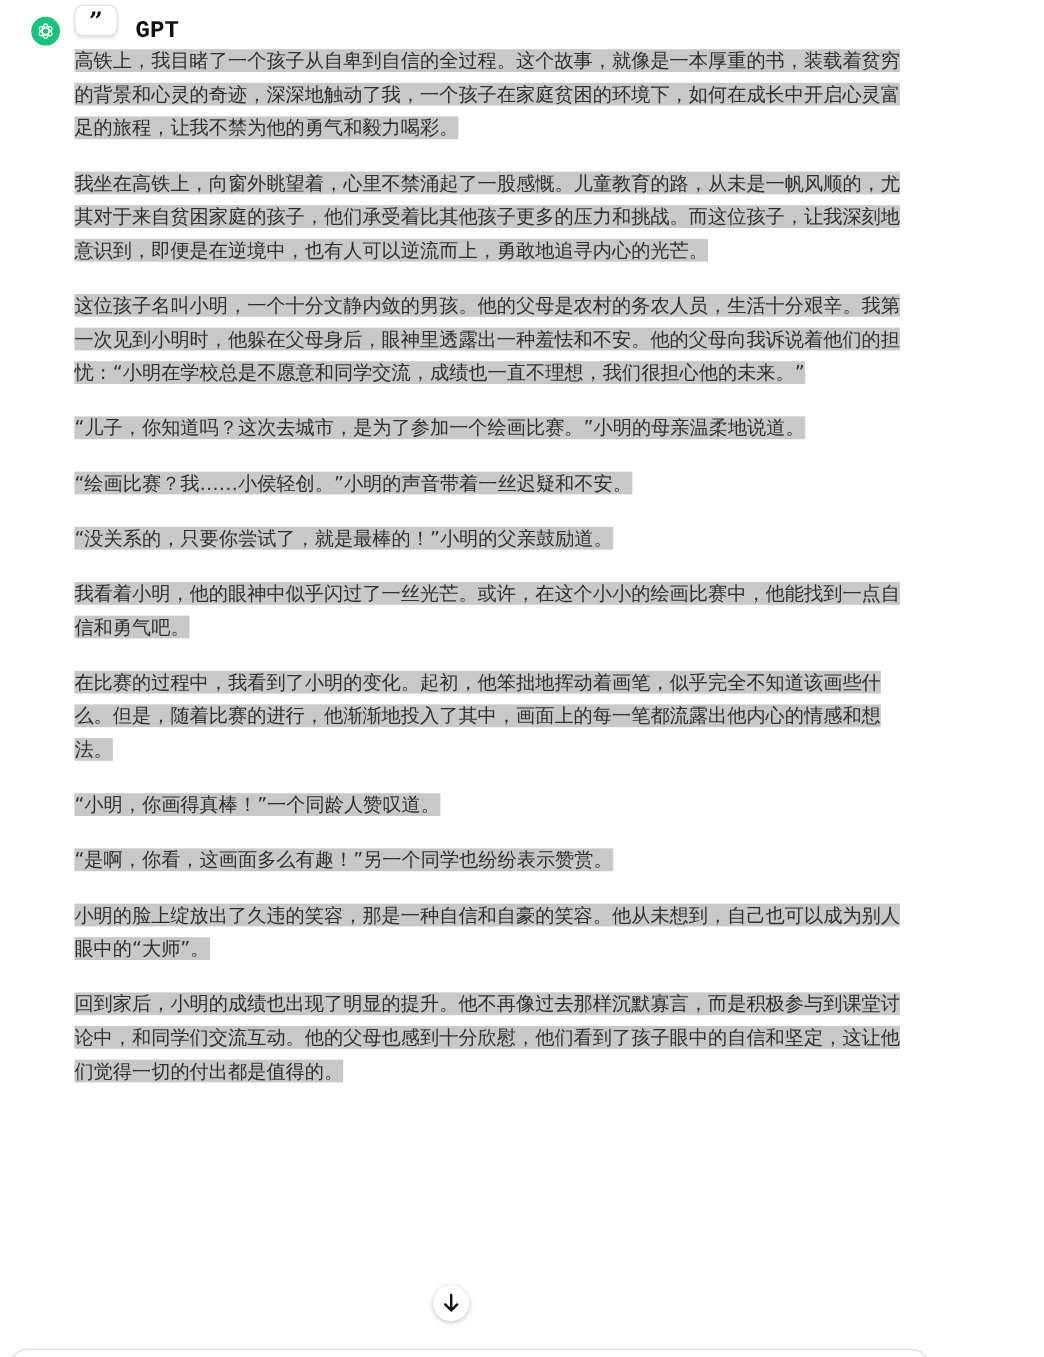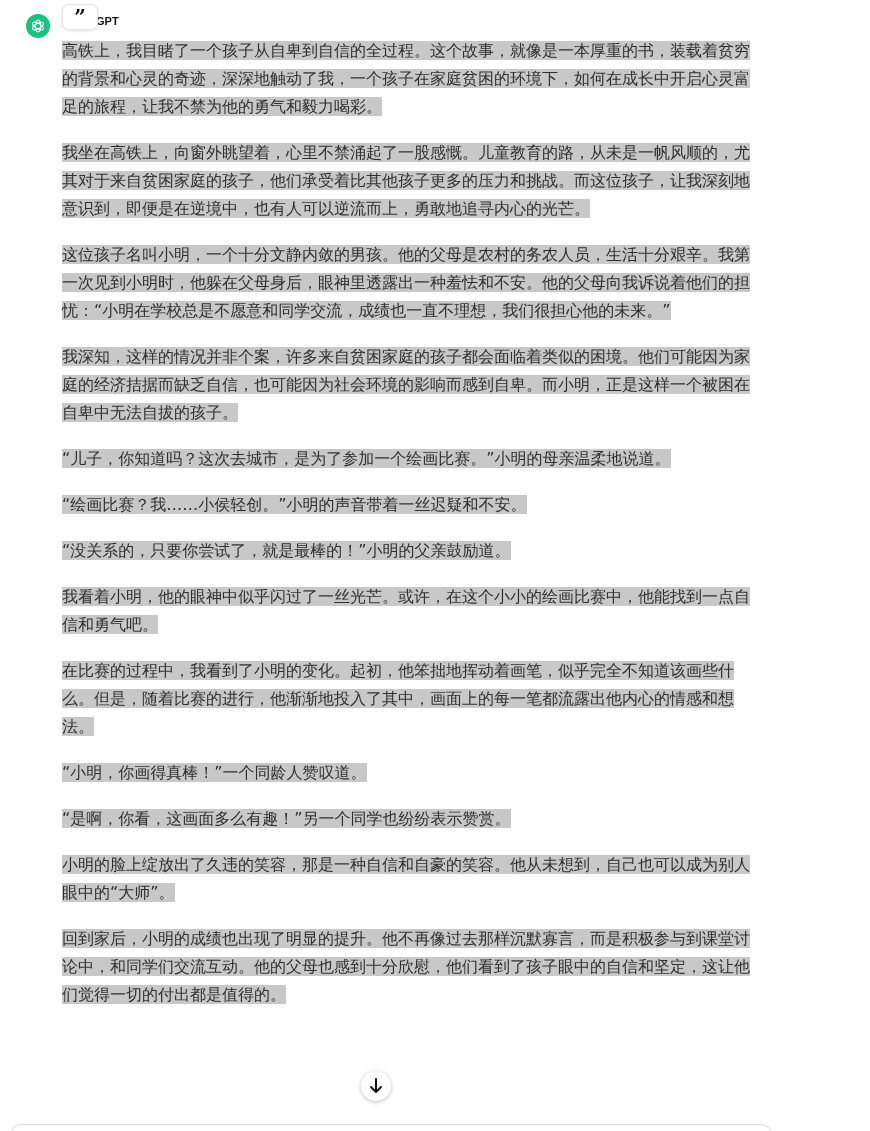--- a/index.html
+++ b/index.html
@@ -12,22 +12,22 @@
   }
   .quote-btn {
     position: absolute; left: 62px; top: 4px; width: 36px; height: 26px;
     background: #fff; border: 1px solid #e5e5e5; border-radius: 7px;
     box-shadow: 0 1px 3px rgba(0,0,0,0.12);
     display: flex; align-items: center; justify-content: center;
     font-family: "DejaVu Serif", serif; font-weight: bold; font-size: 20px; color: #111; line-height: 1;
     z-index: 2;
   }
   .author {
-    position: absolute; left: 96px; top: 15px; font-family: Liberation Sans, sans-serif;
-    font-weight: bold; font-size: 11px; color: #111;
+    position: absolute; left: 113px; top: 15px; font-family: Liberation Mono, monospace;
+    font-weight: bold; font-size: 20px; color: #111;
   }
   .content { position: absolute; left: 62px; top: 37px; width: 700px; }
   .para { margin-bottom: 18px; line-height: 0; }
   .para span {
     background: #c8c8c8; font-size: 16px; line-height: 28px;
     -webkit-box-decoration-break: clone; box-decoration-break: clone;
     color: #2f2f2f;
   }
 
   .scroll-btn {
@@ -59,21 +59,20 @@
 
 <div class="quote-btn">
   <span>”</span>
 </div>
 <div class="author">GPT</div>
 
 <div class="content">
   <p class="para"><span>高铁上，我目睹了一个孩子从自卑到自信的全过程。这个故事，就像是一本厚重的书，装载着贫穷的背景和心灵的奇迹，深深地触动了我，一个孩子在家庭贫困的环境下，如何在成长中开启心灵富足的旅程，让我不禁为他的勇气和毅力喝彩。</span></p>
   <p class="para"><span>我坐在高铁上，向窗外眺望着，心里不禁涌起了一股感慨。儿童教育的路，从未是一帆风顺的，尤其对于来自贫困家庭的孩子，他们承受着比其他孩子更多的压力和挑战。而这位孩子，让我深刻地意识到，即便是在逆境中，也有人可以逆流而上，勇敢地追寻内心的光芒。</span></p>
   <p class="para"><span>这位孩子名叫小明，一个十分文静内敛的男孩。他的父母是农村的务农人员，生活十分艰辛。我第一次见到小明时，他躲在父母身后，眼神里透露出一种羞怯和不安。他的父母向我诉说着他们的担忧：“小明在学校总是不愿意和同学交流，成绩也一直不理想，我们很担心他的未来。”</span></p>
-  <p class="para"><span>我深知，这样的情况并非个案，许多来自贫困家庭的孩子都会面临着类似的困境。他们可能因为家庭的经济拮据而缺乏自信，也可能因为社会环境的影响而感到自卑。而小明，正是这样一个被困在自卑中无法自拔的孩子。</span></p>
   <p class="para"><span>“儿子，你知道吗？这次去城市，是为了参加一个绘画比赛。”小明的母亲温柔地说道。</span></p>
   <p class="para"><span>“绘画比赛？我……小侯轻创。”小明的声音带着一丝迟疑和不安。</span></p>
   <p class="para"><span>“没关系的，只要你尝试了，就是最棒的！”小明的父亲鼓励道。</span></p>
   <p class="para"><span>我看着小明，他的眼神中似乎闪过了一丝光芒。或许，在这个小小的绘画比赛中，他能找到一点自信和勇气吧。</span></p>
   <p class="para"><span>在比赛的过程中，我看到了小明的变化。起初，他笨拙地挥动着画笔，似乎完全不知道该画些什么。但是，随着比赛的进行，他渐渐地投入了其中，画面上的每一笔都流露出他内心的情感和想法。</span></p>
   <p class="para"><span>“小明，你画得真棒！”一个同龄人赞叹道。</span></p>
   <p class="para"><span>“是啊，你看，这画面多么有趣！”另一个同学也纷纷表示赞赏。</span></p>
   <p class="para"><span>小明的脸上绽放出了久违的笑容，那是一种自信和自豪的笑容。他从未想到，自己也可以成为别人眼中的“大师”。</span></p>
   <p class="para"><span>回到家后，小明的成绩也出现了明显的提升。他不再像过去那样沉默寡言，而是积极参与到课堂讨论中，和同学们交流互动。他的父母也感到十分欣慰，他们看到了孩子眼中的自信和坚定，这让他们觉得一切的付出都是值得的。</span></p>
 </div>

